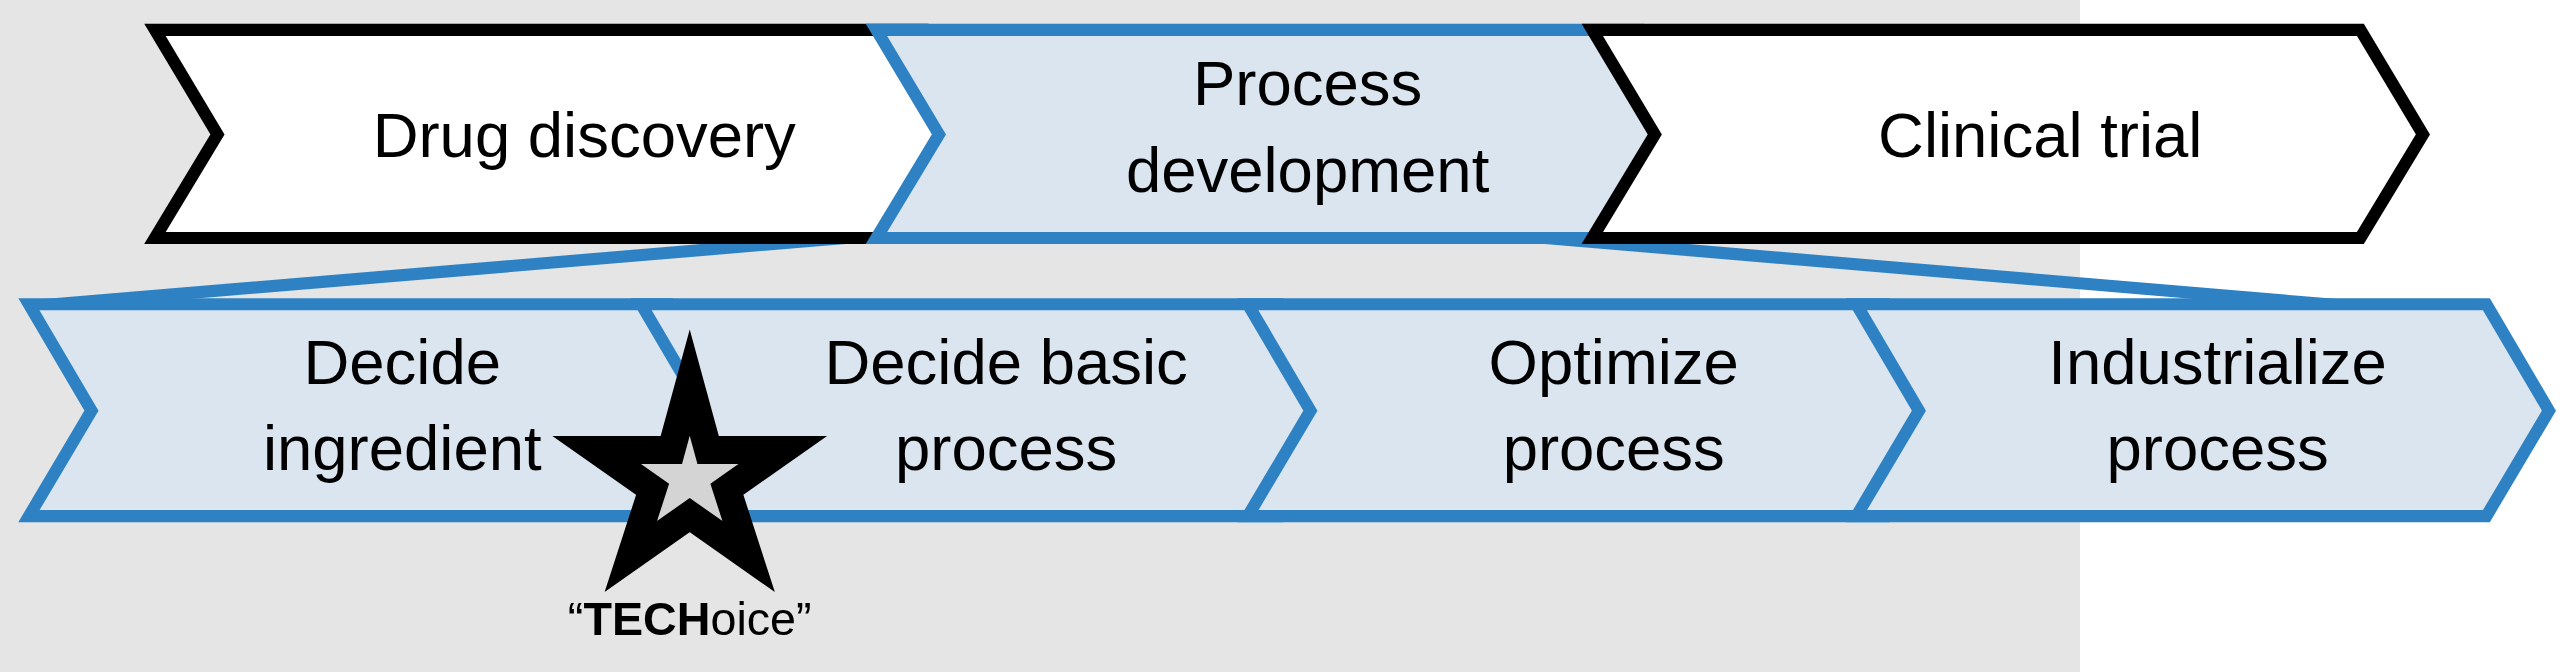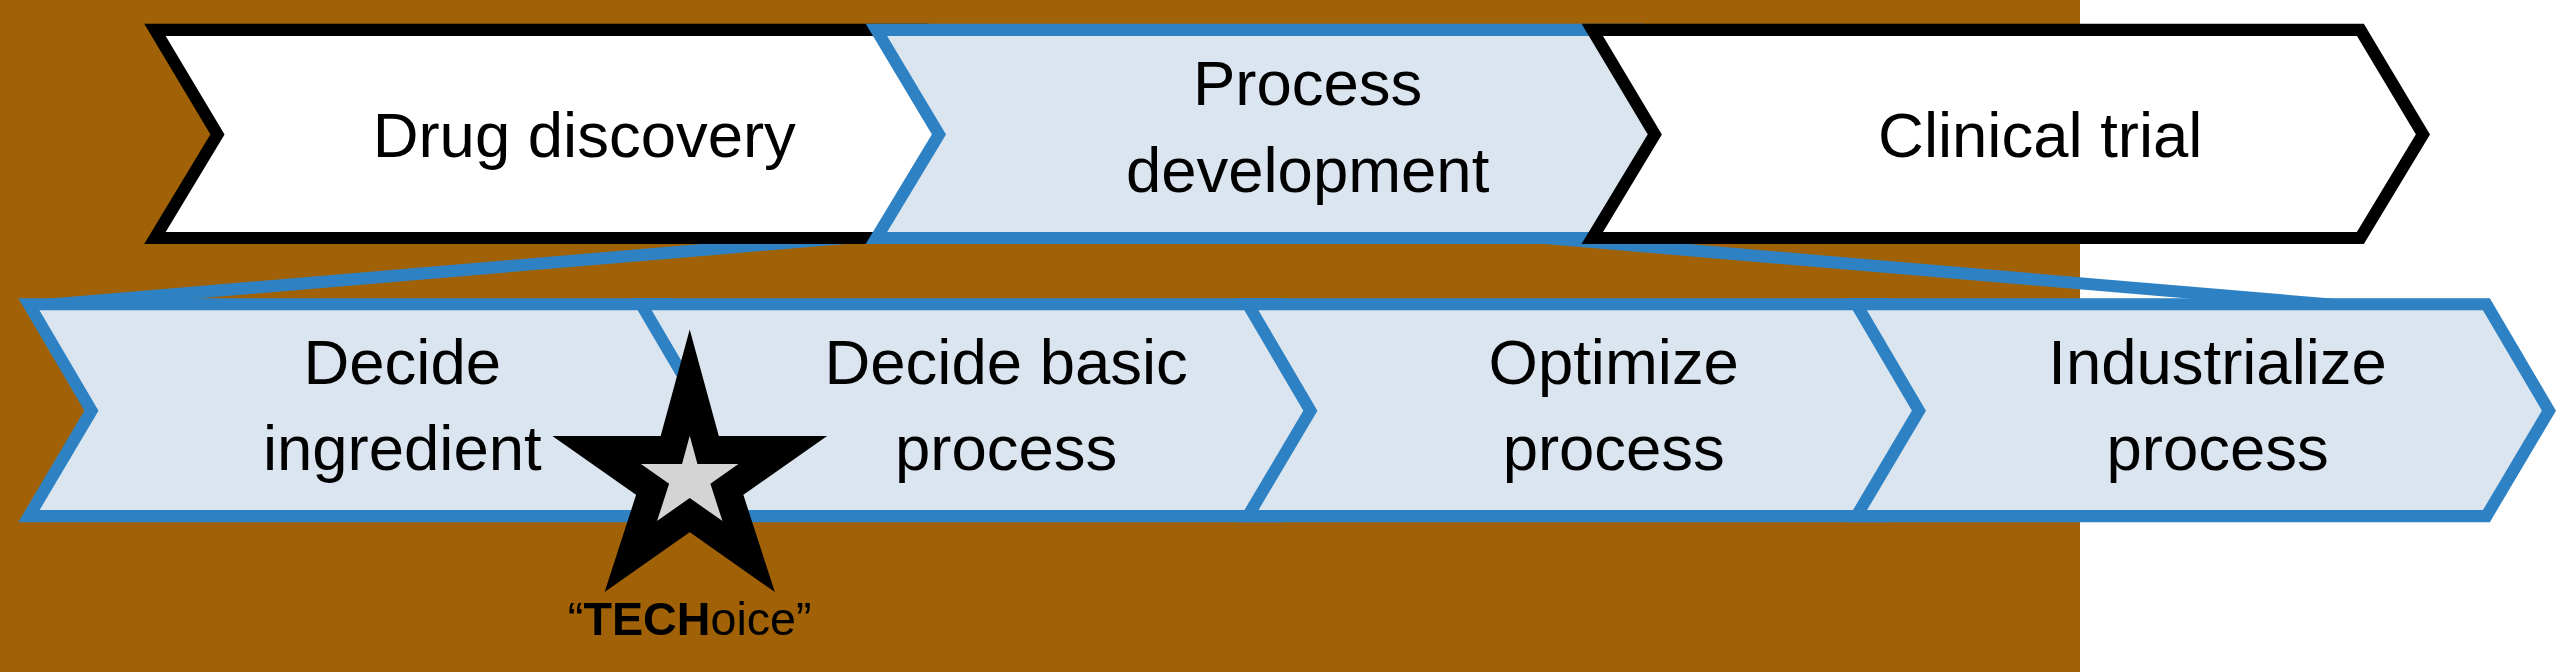--- a/index.html
+++ b/index.html
@@ -11,21 +11,21 @@
   body {
     width: 2576px;
     height: 672px;
     font-family: "Liberation Sans", sans-serif;
     overflow: hidden;
   }
   #diagram-root {
     position: relative;
     width: 2080px;
     height: 672px;
-    background: #a16207;
+    background: #e5e5e5;
   }
   #flow-svg {
     position: absolute;
     top: 0;
     left: 0;
     width: 2576px;
     height: 672px;
     display: block;
   }
   .chev-label {

